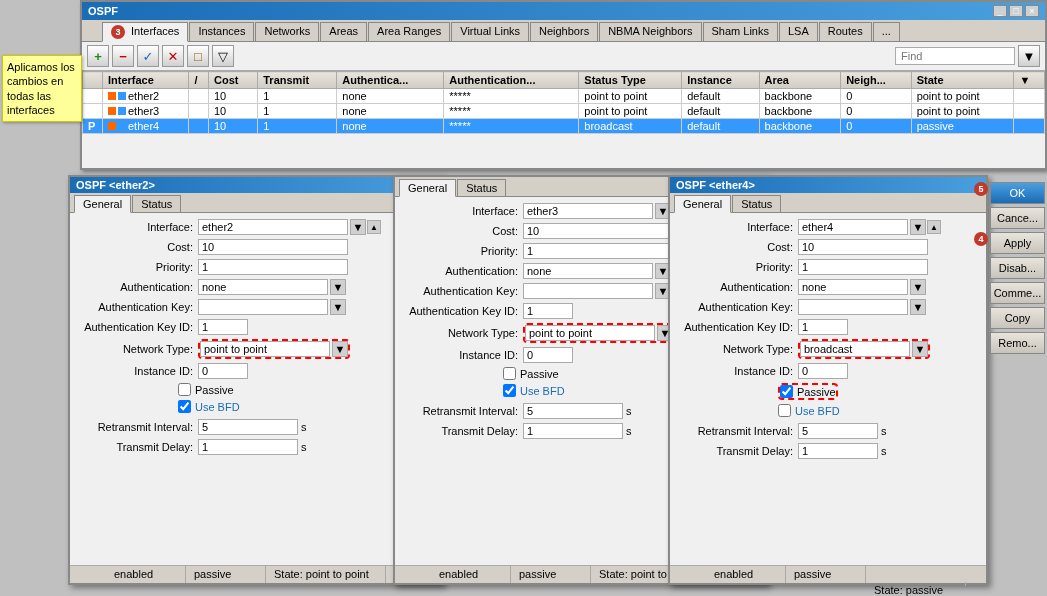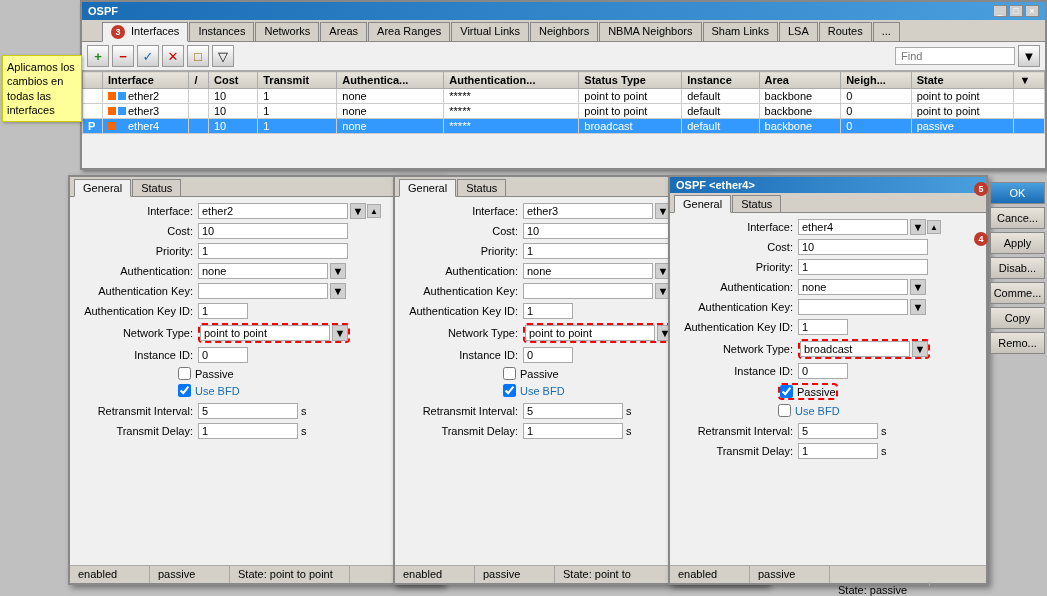--- a/index.html
+++ b/index.html
@@ -221,20 +221,21 @@
     }
 
     
     .status-bar {
       position: absolute;
       bottom: 0; left: 0; right: 0;
       height: 18px;
       background: #d4d0c8;
       border-top: 1px solid #aaa;
       display: flex;
+      padding-left: 36px;
     }
     .status-segment {
       border-right: 1px solid #aaa;
       padding: 2px 8px;
       min-width: 80px;
     }
 
     
     .side-buttons {
       position: absolute;
@@ -367,20 +368,23 @@
       </tbody>
     </table>
   </div>
 </div>
 
 <div class="sticky-note">
   <span>Aplicamos los cambios en todas las interfaces</span>
 </div>
 
 <div class="sub-window" style="left:68px; top:175px; width:375px; height:410px;">
+  <div class="sub-titlebar">
+    <span>OSPF &lt;ether2&gt;</span>
+  </div>
   <div class="sub-tabs">
     <div class="sub-tab active"><span>General</span></div>
     <div class="sub-tab"><span>Status</span></div>
   </div>
   <div class="form-body">
     <div class="form-row">
       <span class="form-label">Interface:</span>
       <div class="highlight-box" style="border:none;">
         <input class="form-input" type="text" value="ether2" style="">
         <div class="dropdown-btn">▼</div>

